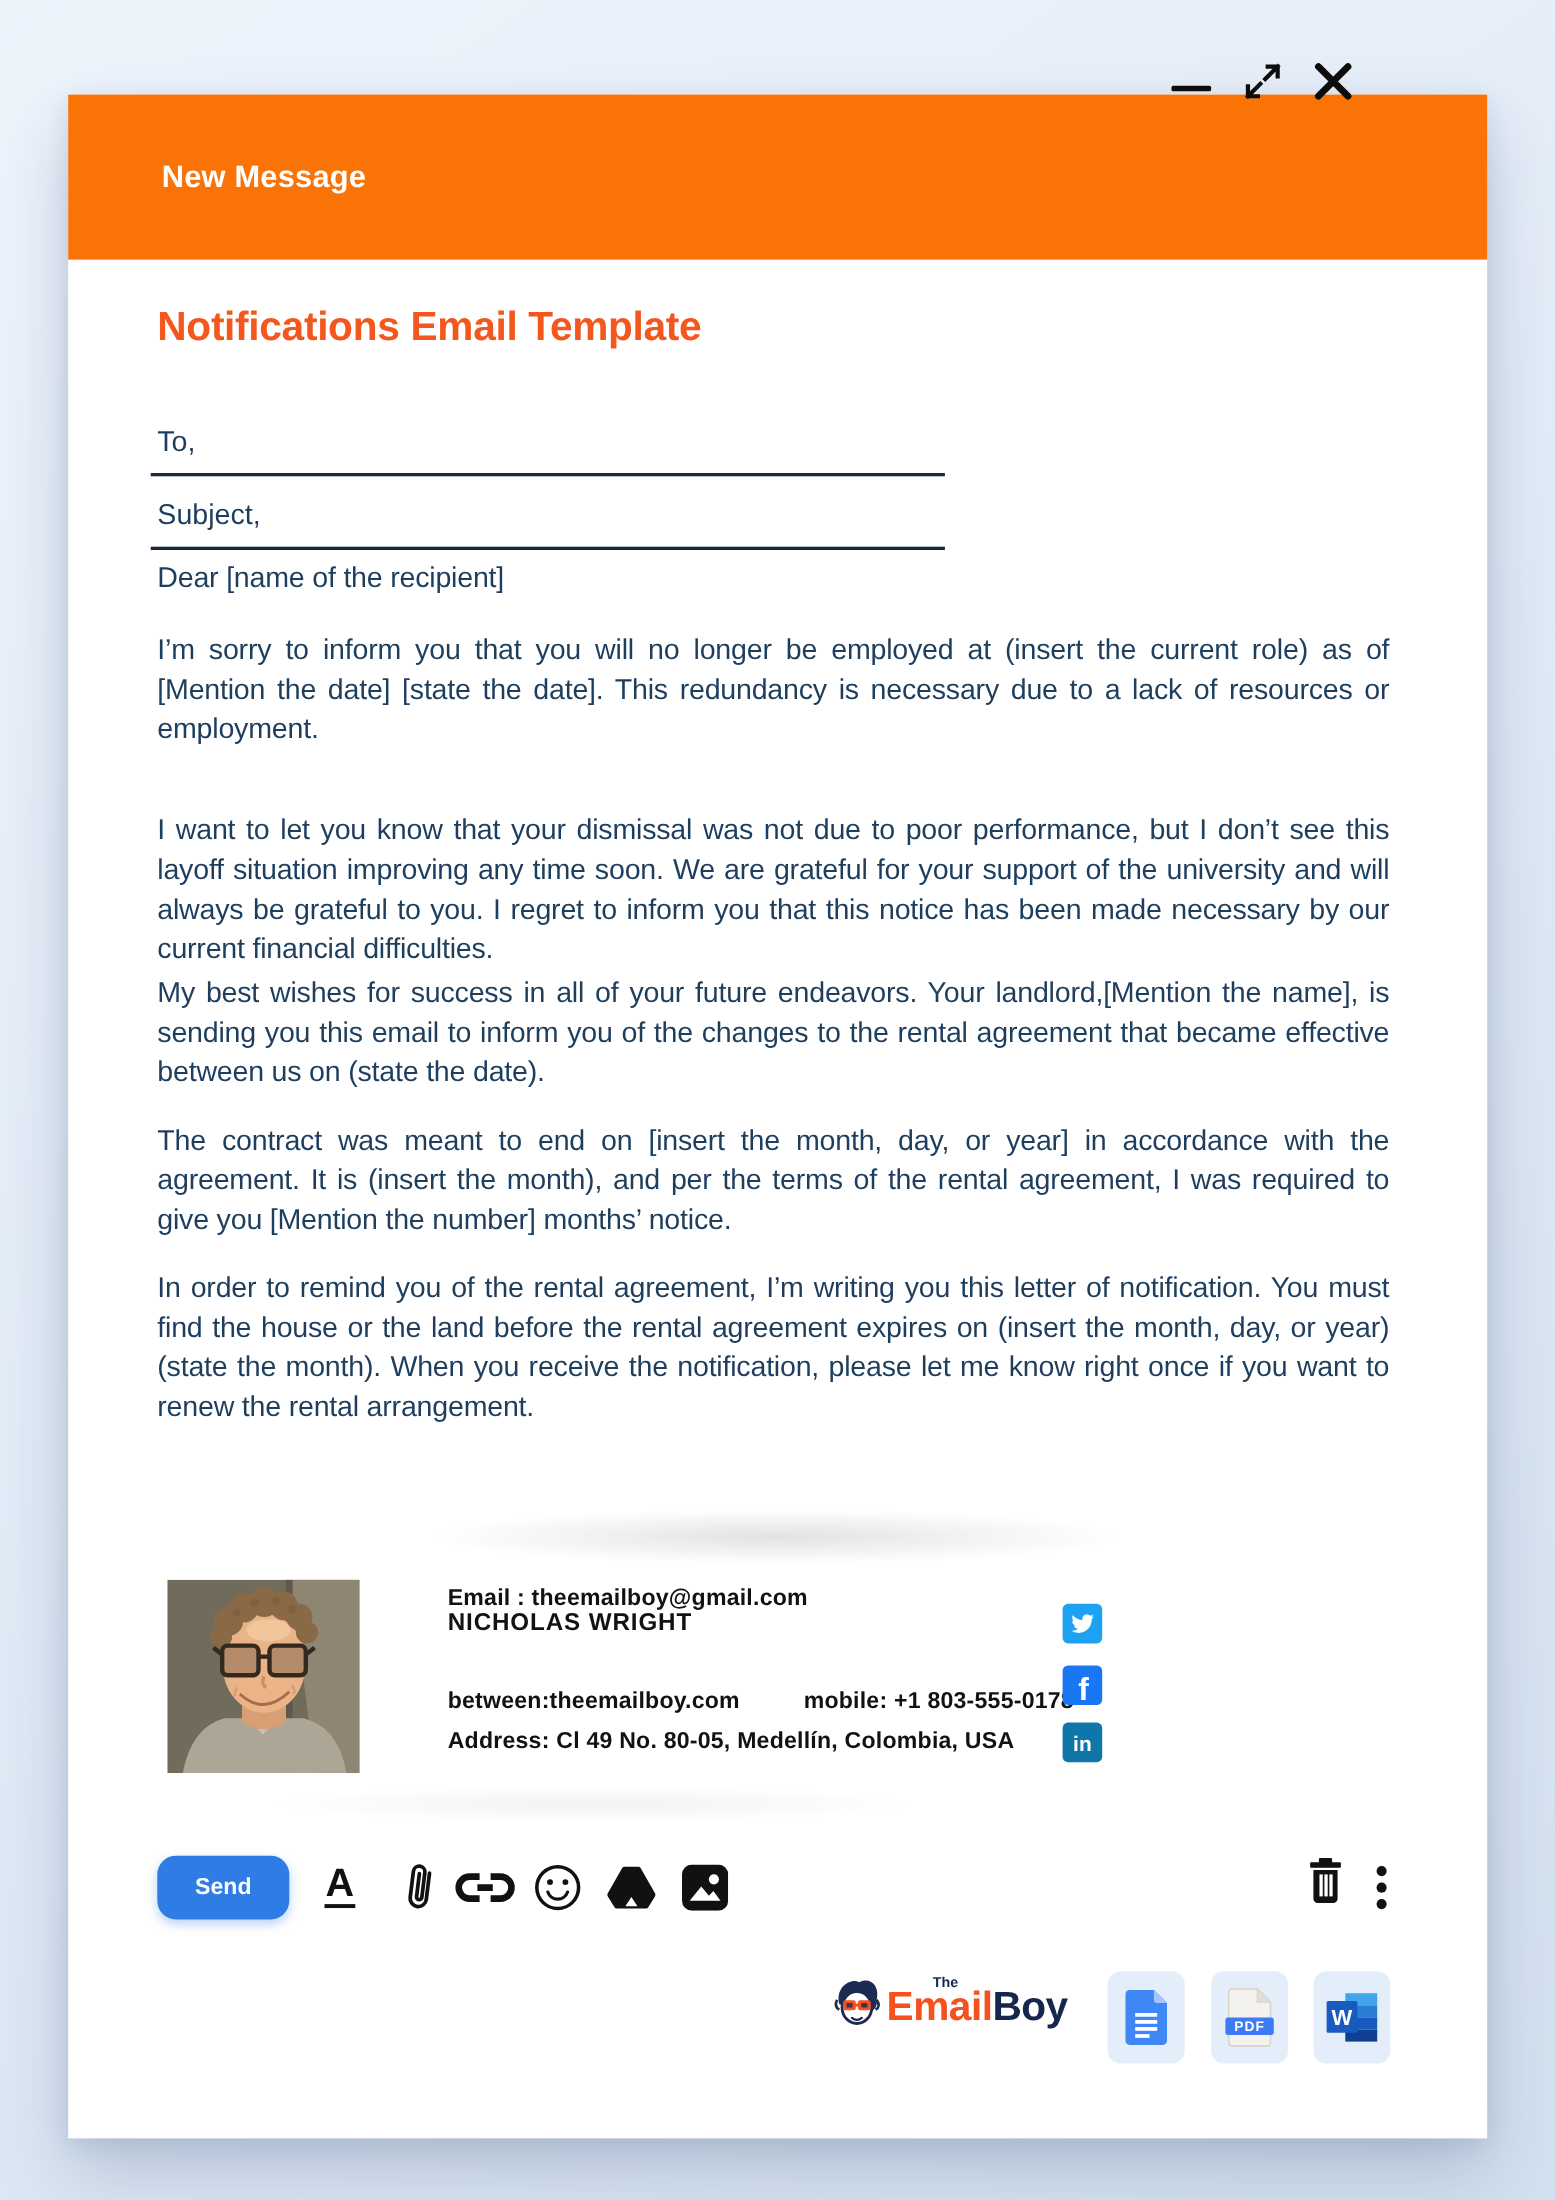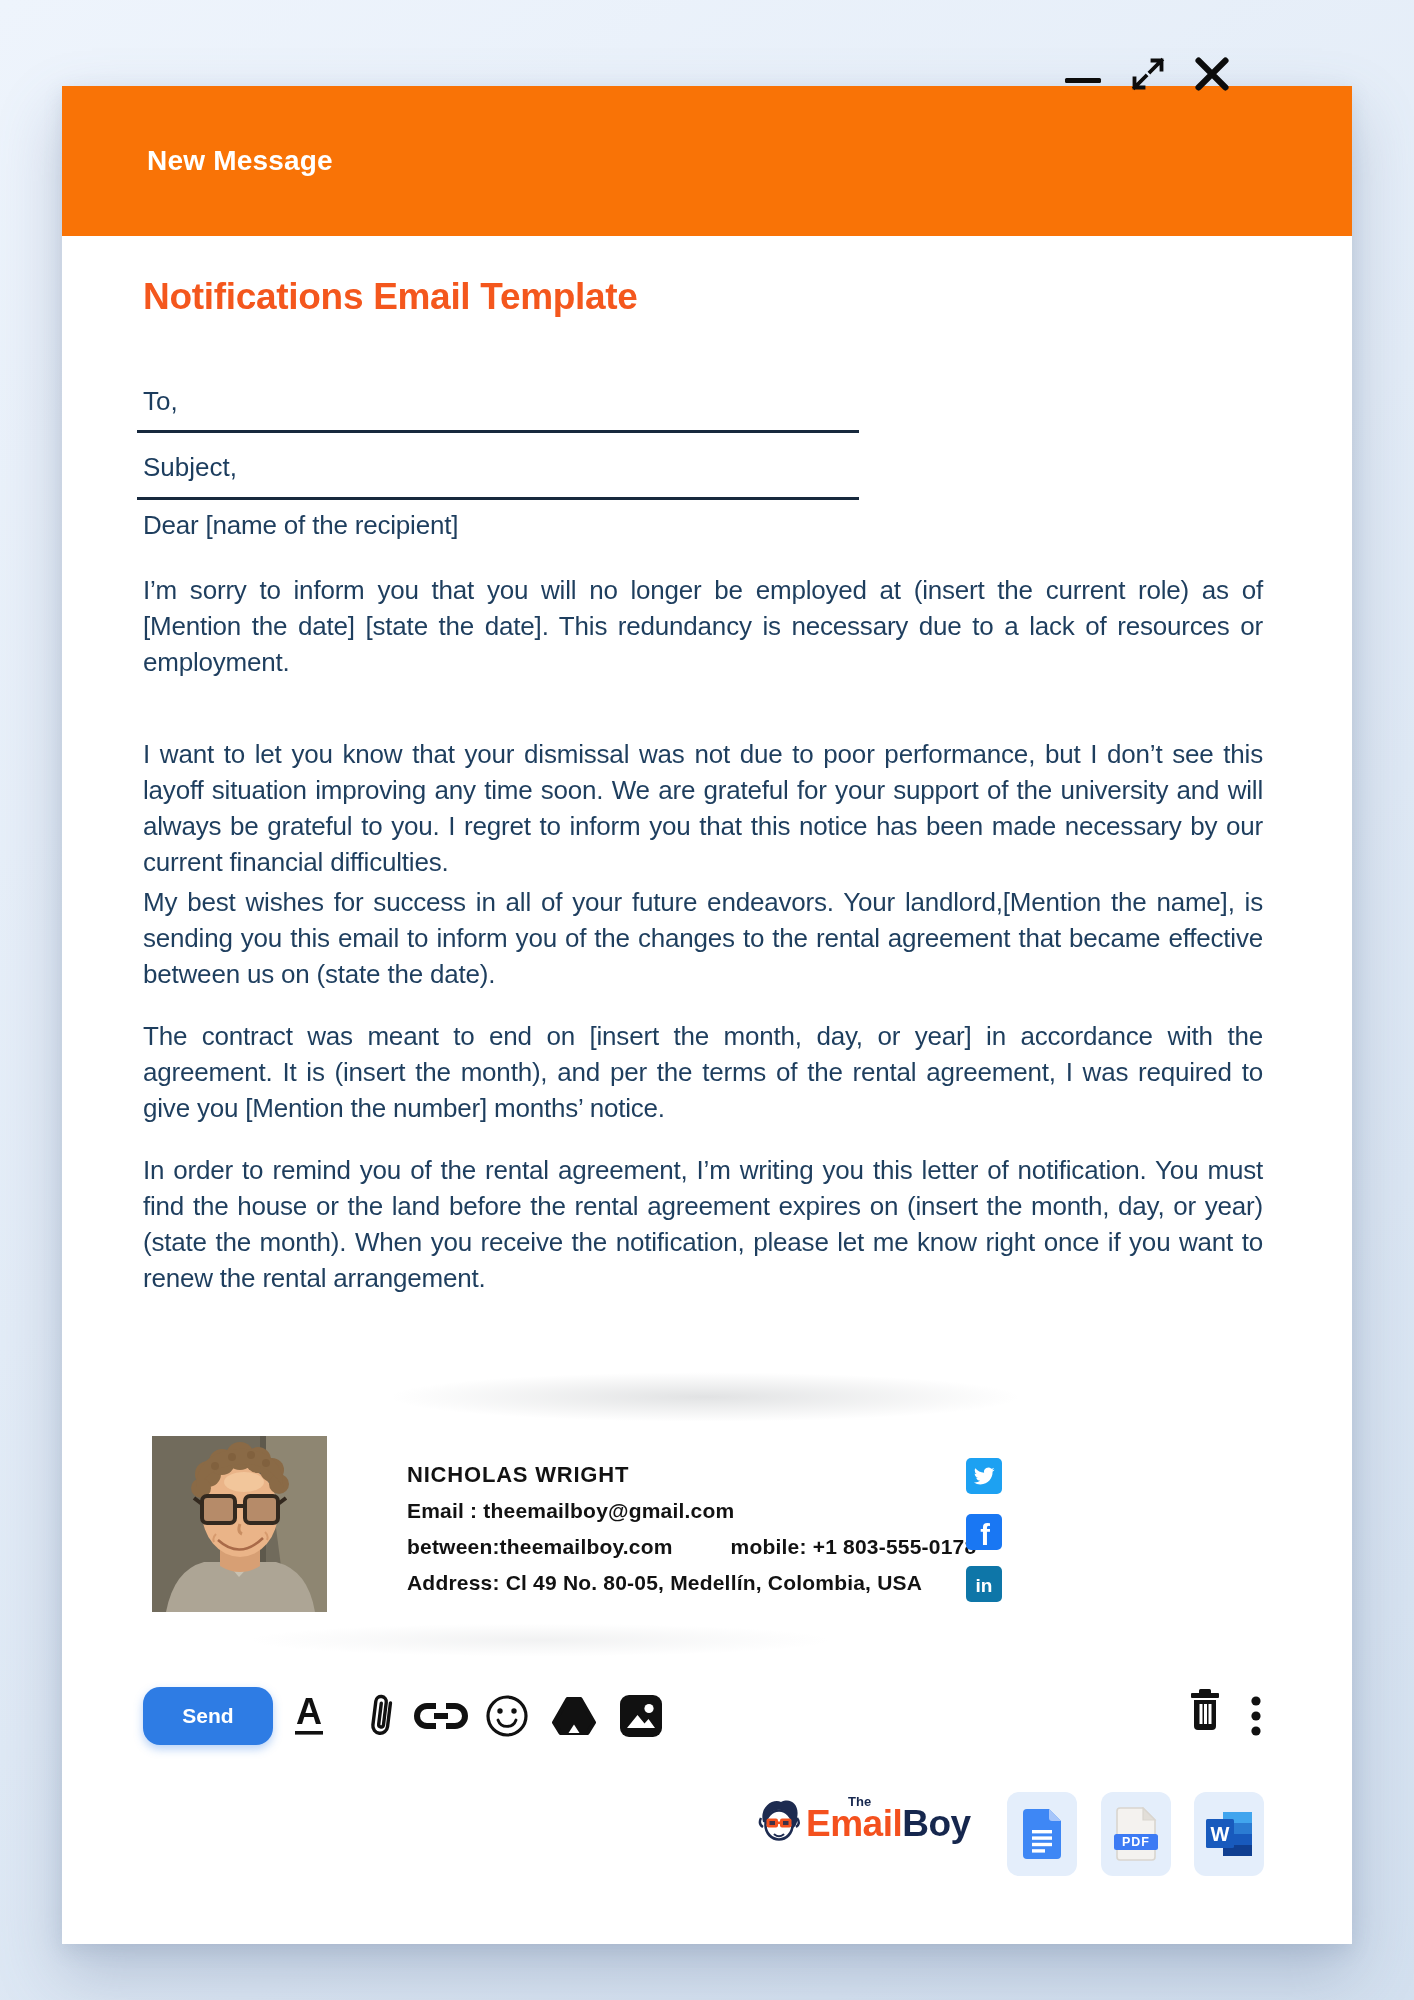--- a/index.html
+++ b/index.html
@@ -24,31 +24,31 @@
   .bodytxt { position:absolute; left:143px; width:1120px; color:#1e3e5e; font-size:26px; line-height:36px; letter-spacing:-0.2px; }
   .para { text-align:justify; }
   
   .sig-glow { position:absolute; left:285px; top:1364px; width:840px; height:66px;
               background:radial-gradient(ellipse closest-side, rgba(120,125,130,.22), rgba(120,125,130,0) 75%); }
   .sig-glow2 { position:absolute; left:150px; top:1618px; width:780px; height:44px;
               background:radial-gradient(ellipse closest-side, rgba(120,125,130,.10), rgba(120,125,130,0) 75%); }
   .photo { position:absolute; left:152px; top:1436px; width:175px; height:176px; overflow:hidden; }
   .sigline { position:absolute; left:371px; color:#121212; font-size:21px; font-weight:600; letter-spacing:.2px; white-space:nowrap;margin-left:36px; }
   .signame { top:1462px; font-size:22px; font-weight:bold; letter-spacing:.8px; }
-  .sig-email { top:1499px; }
+  .sig-email { top:1441px; }
   .sig-web { top:1535px; }
   .sig-addr { top:1571px; }
   .sig-mobile { margin-left:58px; }
   .social { position:absolute; left:966px; width:36px; height:36px; border-radius:5px; display:flex;
             align-items:center; justify-content:center; cursor:pointer; }
   .tw { top:1458px; background:#1da1f2; }
   .fb { top:1514px; background:#1977f3; }
   .li { top:1566px; background:#0e76a8; }
   
-  .send-btn { position:absolute; left:143px; top:1687px; width:130px; height:58px; border:none; border-radius:17px;
+  .send-btn { position:absolute; left:143px; top:1687px; width:120px; height:58px; border:none; border-radius:17px;
               background:#2e7ce4; color:#ffffff; font-size:21px; font-weight:bold; font-family:inherit;
               cursor:pointer; box-shadow:0 4px 10px rgba(46,124,228,.35); }
   .ticon { position:absolute; background:none; border:none; padding:0; cursor:pointer; display:block; }
   
   .brand { position:absolute; left:806px; top:1803px; font-size:37px; font-weight:bold; letter-spacing:-0.5px; }
   .brand .b-email { color:#f4511e; }
   .brand .b-boy { color:#16274e; }
   .brand .b-the { position:absolute; left:42px; top:-9px; font-size:13px; letter-spacing:0; color:#16274e; }
   .brand-head { position:absolute; left:756px; top:1796px; }
   .chip { position:absolute; top:1792px; width:70px; height:84px; border-radius:12px; background:#e4eefb;

